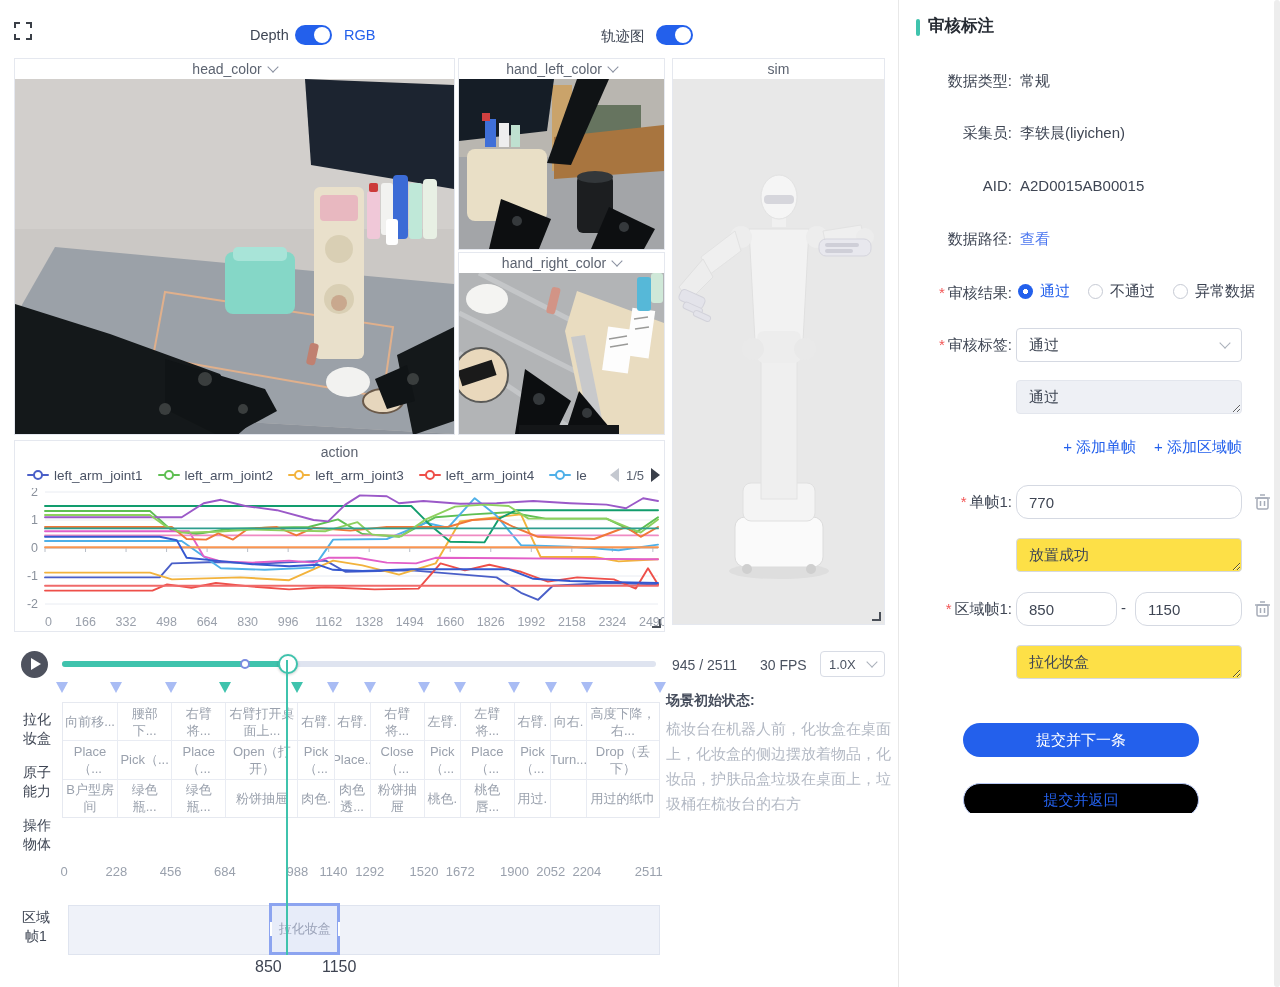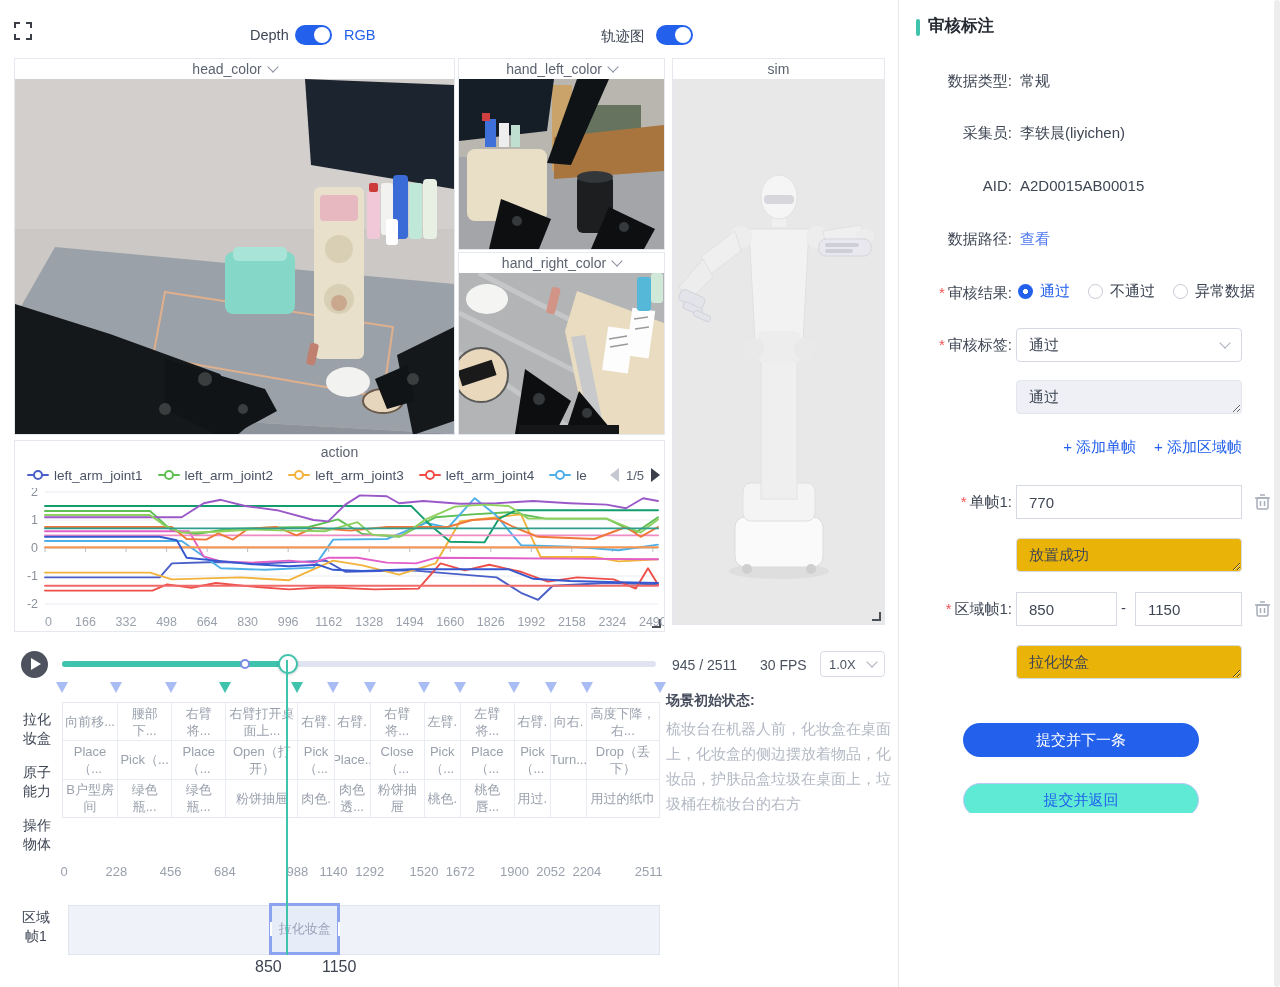--- a/index.html
+++ b/index.html
@@ -77,30 +77,30 @@
   .rv-link{color:#4d78f0;cursor:pointer;}
   .star{color:#f25555;margin-right:3px;}
   .radio-group{position:absolute;left:119px;top:-2px;display:flex;gap:18px;align-items:center;}
   .radio-item{display:flex;align-items:center;gap:7px;cursor:pointer;}
   .radio-dot{width:15px;height:15px;border-radius:50%;box-sizing:border-box;border:1px solid #c6cad4;background:#fff;}
   .radio-item.sel .radio-dot{border:none;background:radial-gradient(circle,#fff 0 2.6px,#2360ec 2.7px);}
   .radio-item span{font-size:15px;color:#3a4150;}
   .radio-item.sel span{color:#2360ec;}
   .rv-select{position:absolute;left:117px;top:0;width:226px;height:34px;border:1px solid #d5d9e2;border-radius:4px;box-sizing:border-box;display:flex;align-items:center;justify-content:space-between;padding:0 12px;cursor:pointer;background:#fff;}
   .rv-select span{font-size:15px;color:#3f4654;}
-  .rv-textarea{position:absolute;left:117px;top:0;width:226px;height:34px;border:1px solid #d5d9e2;border-radius:4px;box-sizing:border-box;padding:6px 12px;font-size:15px;color:#3f4654;font-family:inherit;background:#eab308;resize:vertical;line-height:20px;}
+  .rv-textarea{position:absolute;left:117px;top:0;width:226px;height:34px;border:1px solid #d5d9e2;border-radius:4px;box-sizing:border-box;padding:6px 12px;font-size:15px;color:#3f4654;font-family:inherit;background:#fde047;resize:vertical;line-height:20px;}
   .rv-textarea.gray{background:#eef0f5;border-color:#e3e6ed;}
-  .rv-input{position:absolute;top:0;height:34px;border:1px solid #d5d9e2;border-radius:0;box-sizing:border-box;padding:0 12px;font-size:15px;color:#3f4654;font-family:inherit;background:#fff;}
+  .rv-input{position:absolute;top:0;height:34px;border:1px solid #d5d9e2;border-radius:12px;box-sizing:border-box;padding:0 12px;font-size:15px;color:#3f4654;font-family:inherit;background:#fff;}
   .add-links{position:absolute;left:117px;top:0;width:226px;display:flex;justify-content:flex-end;gap:18px;}
   .add-links span{font-size:15px;color:#2360ec;cursor:pointer;white-space:nowrap;}
   .trash{position:absolute;left:355px;width:17px;height:18px;cursor:pointer;}
   .dash{position:absolute;left:222px;top:7px;font-size:15px;color:#3f4654;}
   .btn{position:absolute;left:64px;width:236px;height:34px;border-radius:17px;display:flex;align-items:center;justify-content:center;font-size:15px;cursor:pointer;box-sizing:border-box;}
   .btn.primary{background:#2360ec;color:#fff;}
-  .btn.secondary{background:#5eead4;border:1px solid #b9c9f5;color:#2360ec;}
+  .btn.secondary{background:#000000;border:1px solid #b9c9f5;color:#2360ec;}
 </style>
 </head>
 <body>
 
 <div id="app">
 
   <div id="left" class="abs" style="left:0;top:0;width:897px;height:987px;">
 
     <svg class="abs" style="left:14px;top:22px;" width="18" height="18" viewBox="0 0 18 18">
       <g stroke="#3a3f47" stroke-width="2" fill="none">

